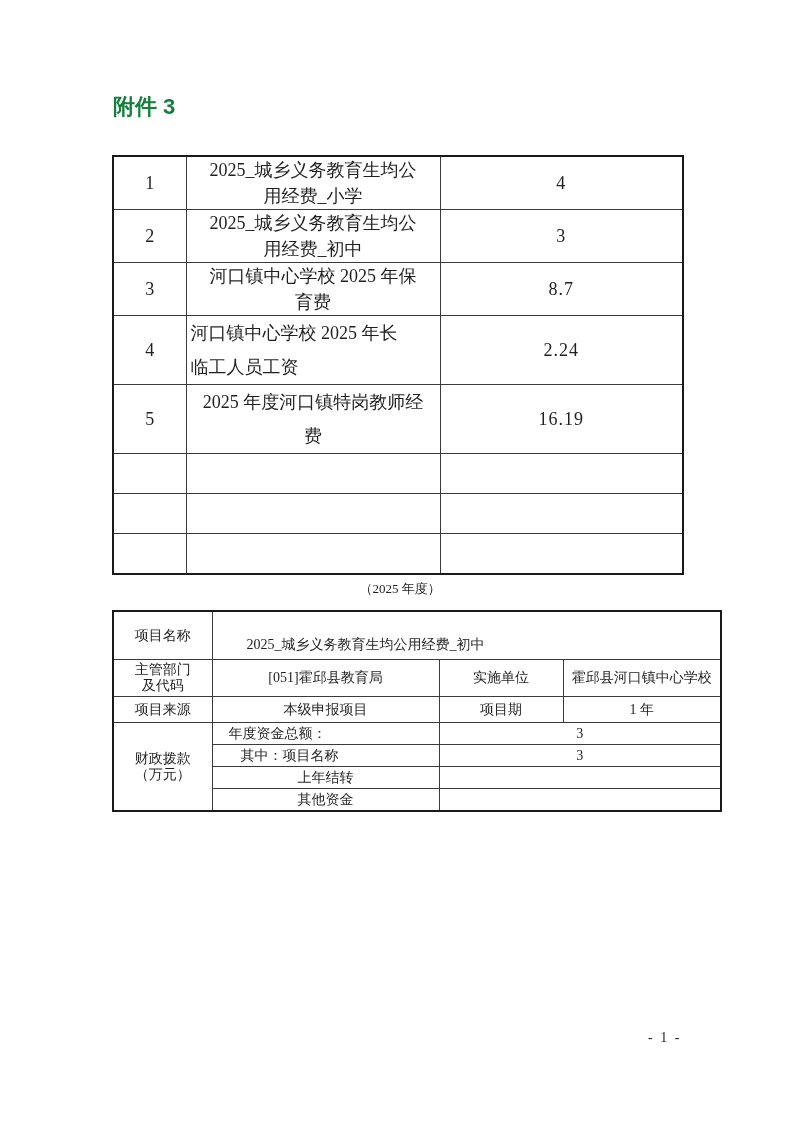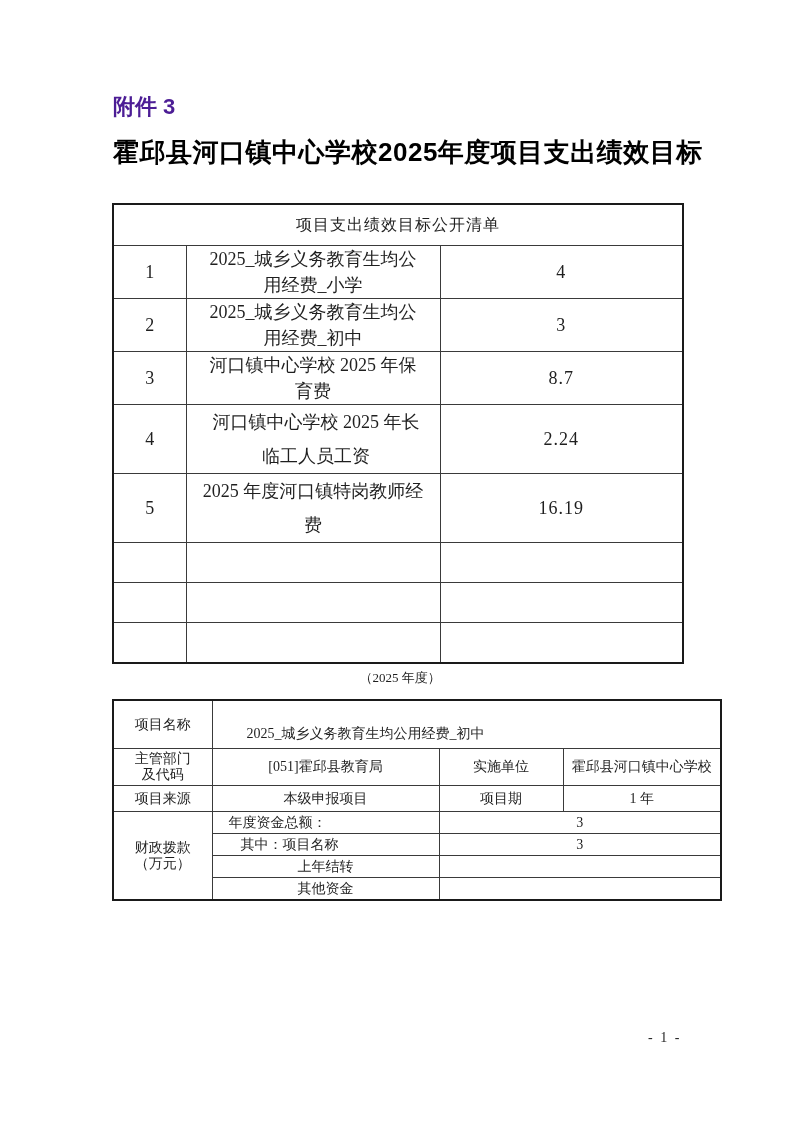--- a/index.html
+++ b/index.html
@@ -7,21 +7,21 @@
     position:relative;
     width:793px; height:1122px;
     background:#ffffff;
     color:#1f1f1f;
     font-family:"Liberation Serif","DejaVu Serif",serif;
     overflow:hidden;
   }
   .attachment-label {
     margin:92px 0 0 113px;
     font-family:"Liberation Sans","DejaVu Sans",sans-serif;
-    font-weight:bold; font-size:22px; color:#4c1d95;
+    font-weight:bold; font-size:22px; color:#15803d;
   }
   .doc-title {
     margin:13px 0 0 113px;
     font-family:"Liberation Sans","DejaVu Sans",sans-serif;
     font-weight:bold; font-size:26px; color:#000;
     letter-spacing:0.5px;
     width:600px;
   }
   table { border-collapse:collapse; table-layout:fixed; }
   .t1 { width:570px; margin:33px 0 0 112px; border:2px solid #1a1a1a; font-size:18px; }
@@ -31,21 +31,21 @@
     font-weight:normal;
     text-align:center; vertical-align:middle;
     padding:0; overflow:hidden;
   }
   .t1 .caption-row td { height:40px; font-size:16px; letter-spacing:1px; }
   .t1 .head-row th { height:40px; font-size:17px; }
   .t1 .r-std td { height:52px; }
   .t1 .r-tall td { height:68px; }
   .t1 .name-cell { line-height:26px; padding:0 6px; }
   .t1 .r-tall .name-cell { line-height:34px; }
-  .t1 .name-left { text-align:center; padding-left:12px; }
+  .t1 .name-left { text-align:left; padding-left:4px; }
   .t1 .amount-cell { letter-spacing:1px; }
   .t1 .empty-row td { height:39px; }
   .name-line { display:block; }
   .section-title {
     width:576px; margin:30px 0 0 112px;
     text-align:center;
     font-family:"Liberation Sans","DejaVu Sans",sans-serif;
     font-weight:bold; font-size:17px; color:#000;
     letter-spacing:1px;
   }
@@ -66,32 +66,28 @@
     font-size:14px; color:#1f1f1f; letter-spacing:2px;
   }
 </style>
 </head>
 <body>
 
 <div class="page">
 
   <div class="attachment-label">附件 3</div>
 
-  <div class="doc-title">霍邱县河口镇中心学校2025年度项目支出绩效目标</div>
 
   <table class="t1">
     <colgroup>
         <col style="width:73px">
         <col style="width:254px">
         <col style="width:243px">
       </colgroup>
     <tbody>
-      <tr class="caption-row">
-        <td colspan="3">项目支出绩效目标公开清单</td>
-      </tr>
       <tr class="r-std">
         <td>1</td>
         <td class="name-cell">
           <span class="name-line">2025_城乡义务教育生均公</span>
           <span class="name-line">用经费_小学</span>
         </td>
         <td class="amount-cell">4</td>
       </tr>
       <tr class="r-std">
         <td>2</td>

